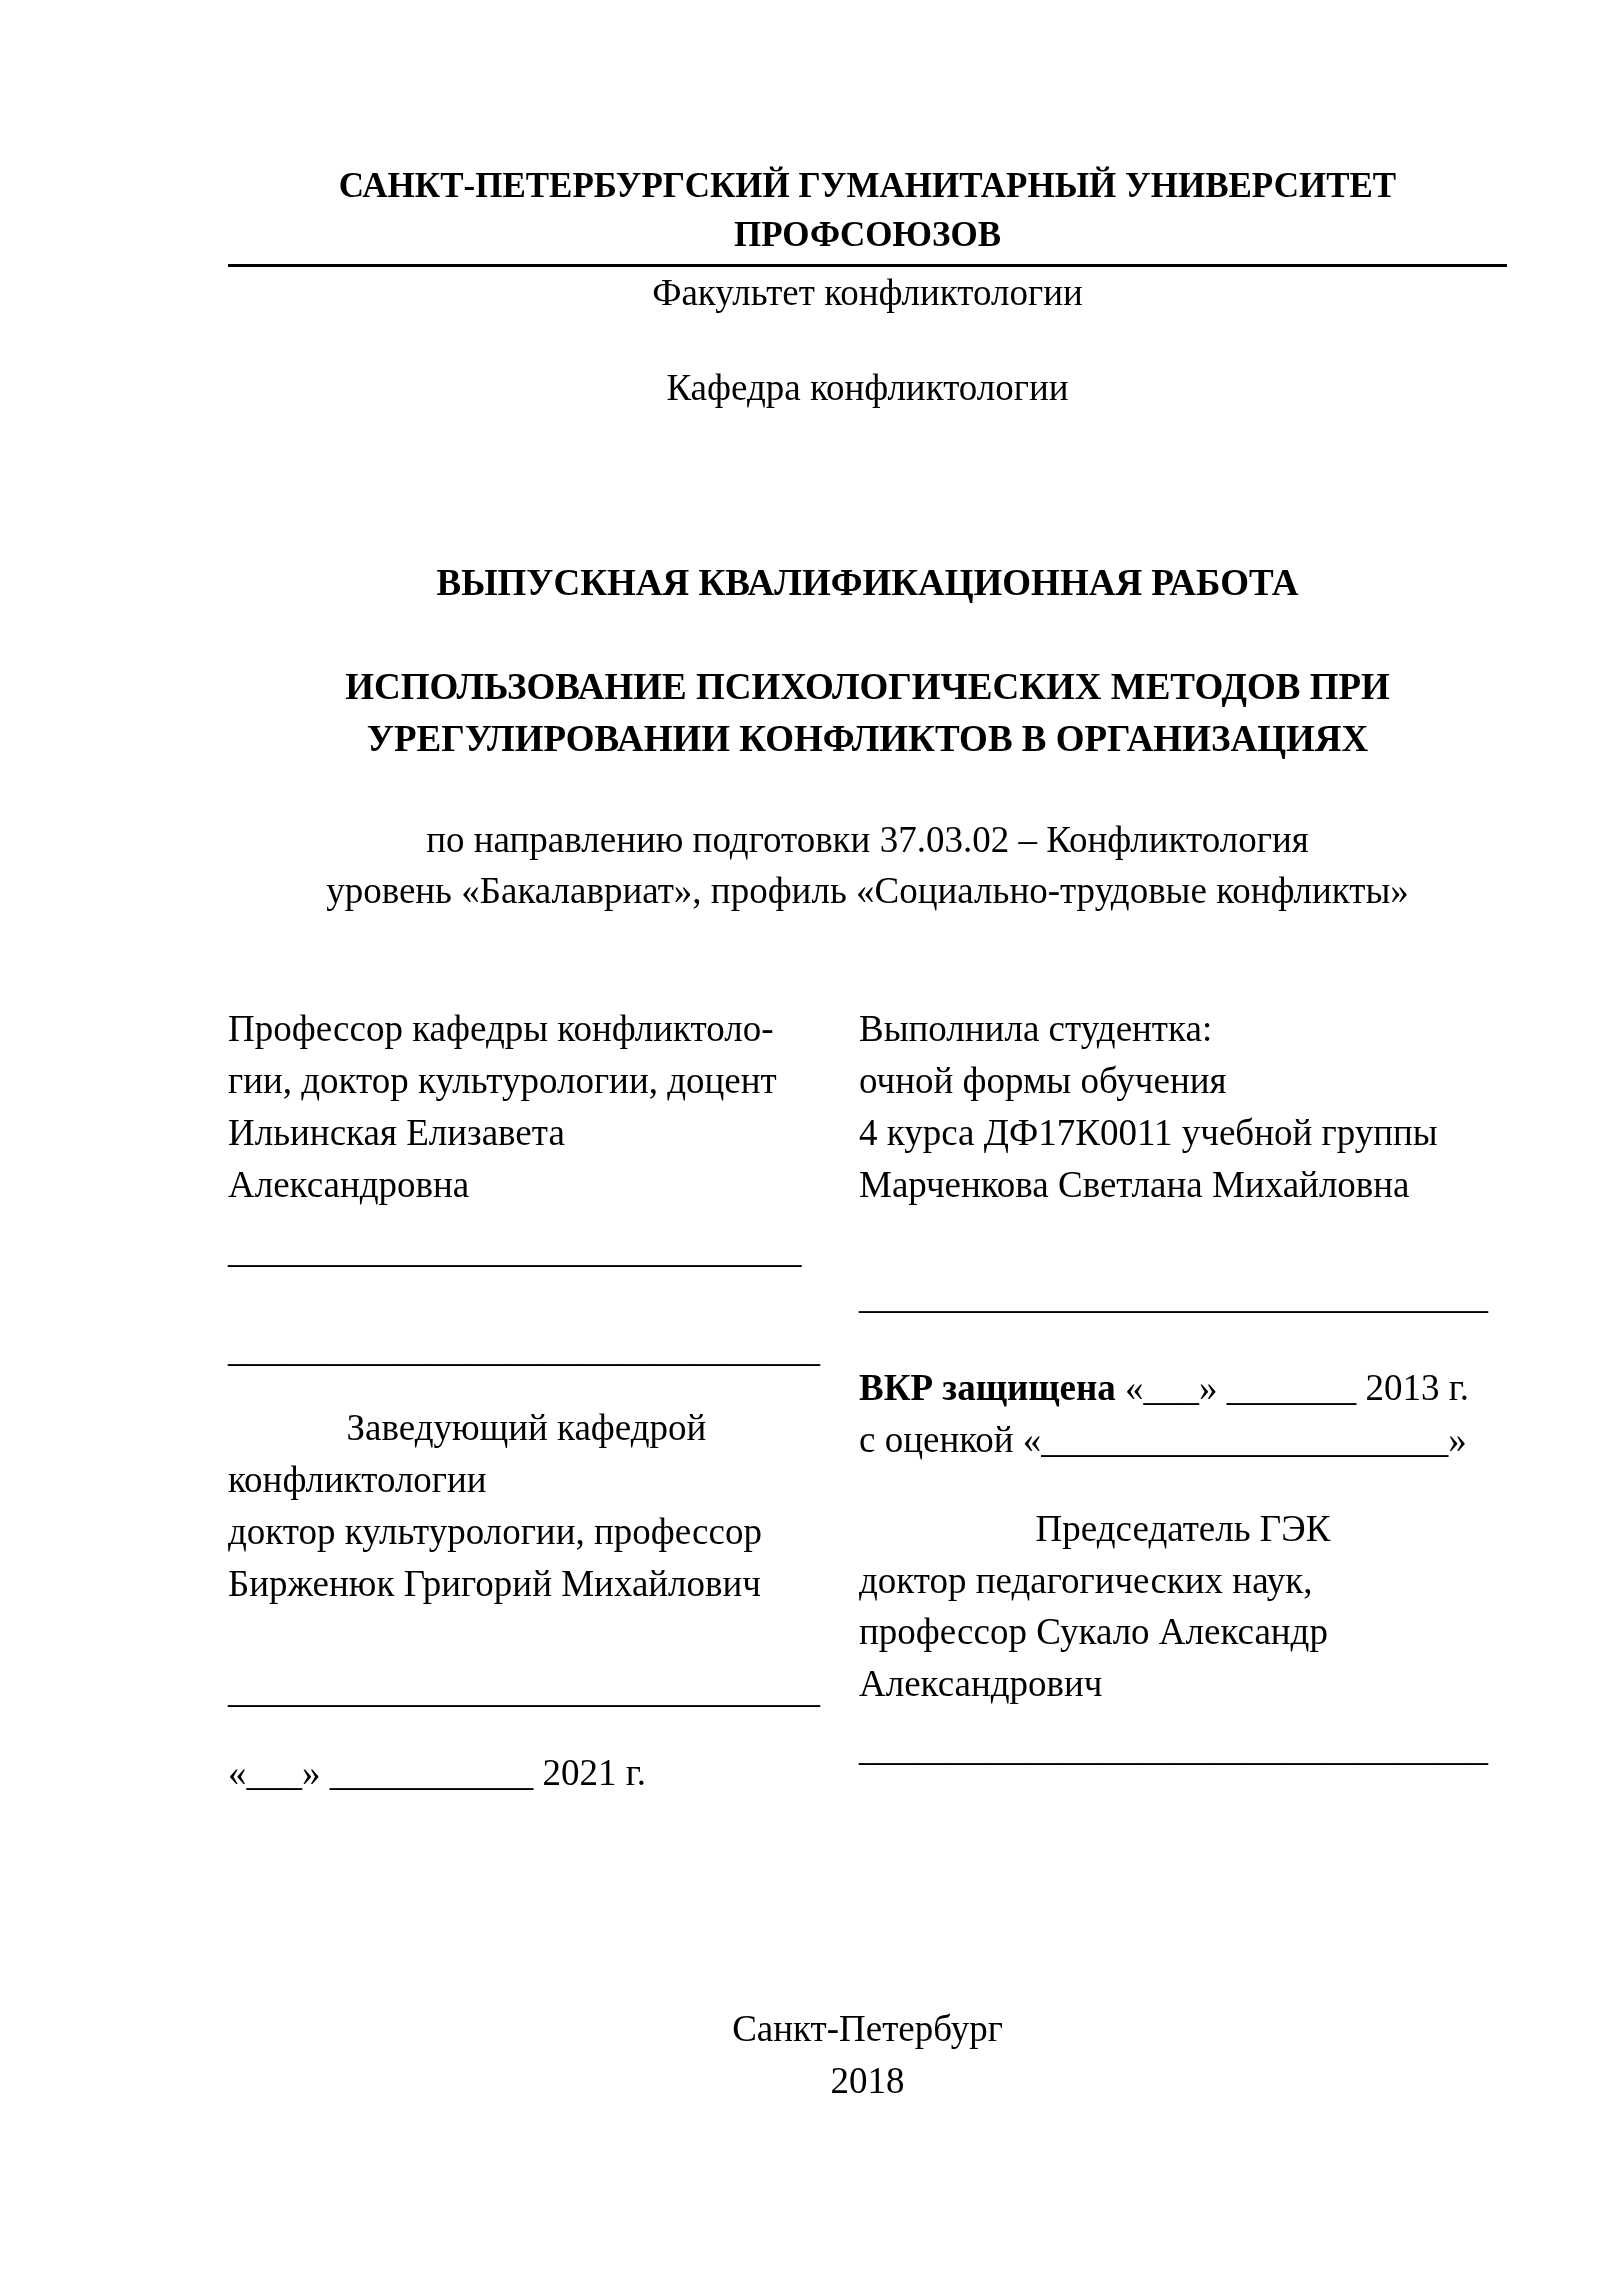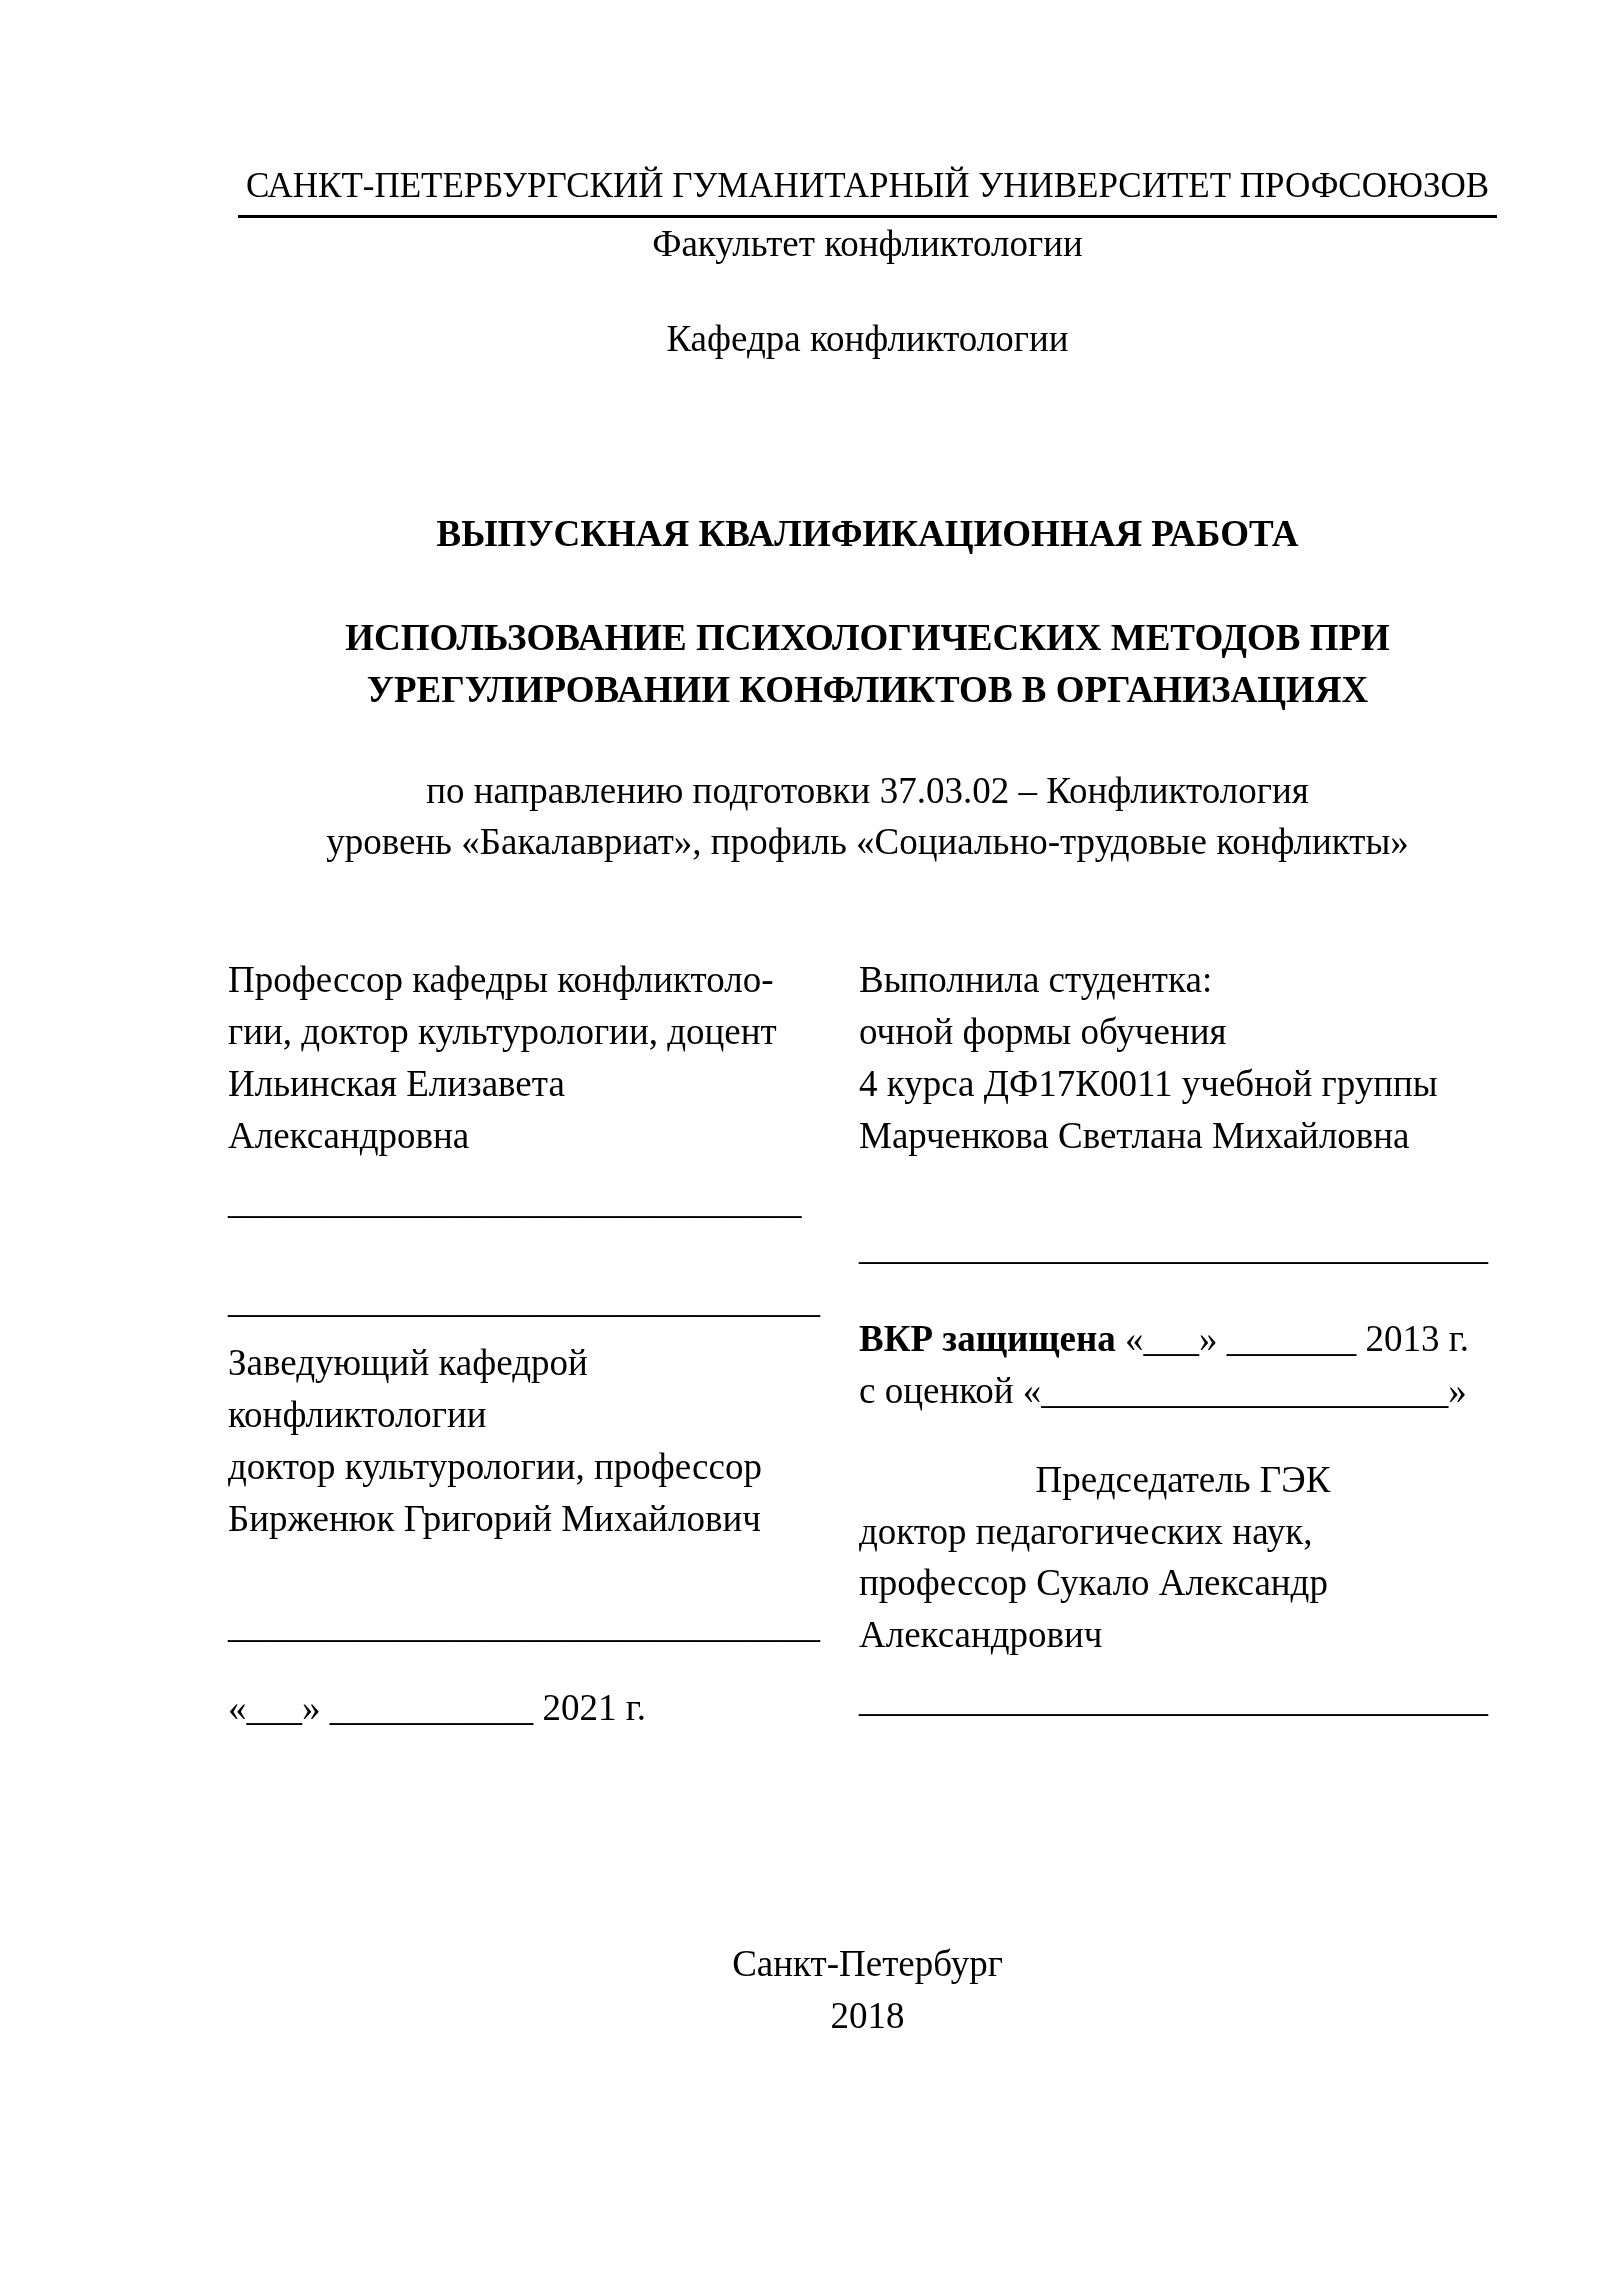--- a/index.html
+++ b/index.html
@@ -18,21 +18,21 @@
       line-height: 1.4;
       box-sizing: border-box;
       padding: 161px 116px 0 228px;
       overflow: hidden;
     }
     .line { white-space: nowrap; }
     .bold { font-weight: bold; }
 
     .university {
       text-align: center;
-      font-weight: normal;
+      font-weight: bold;
       font-size: 35px;
     }
     .university .underlined {
       display: inline-block;
       border-bottom: 3.1px solid #000;
       padding: 0 7.9px 4.7px 7.9px;
     }
     .faculty { text-align: center; }
     .department { text-align: center; margin-top: 44px; }
 
@@ -51,21 +51,21 @@
     .columns {
       display: flex;
       justify-content: space-between;
       margin-top: 86px;
     }
     .col-left  { width: 597px; }
     .col-right { width: 648px; }
 
     .mt15 { margin-top: 11.8px; }
     .mt17 { margin-top: 13.3px; }
-    .mt36 { margin-top: 12px; }
+    .mt36 { margin-top: 28px; text-align: center; }
     .mt41 { margin-top: 32px; }
     .mt47 { margin-top: 37px; text-align: center; }
     .mt51 { margin-top: 40px; }
     .mt60 { margin-top: 47px; }
     .mt69 { margin-top: 54px; }
     .mt77 { margin-top: 60px; }
 
     .footer {
       margin-top: 204px;
       text-align: center;

